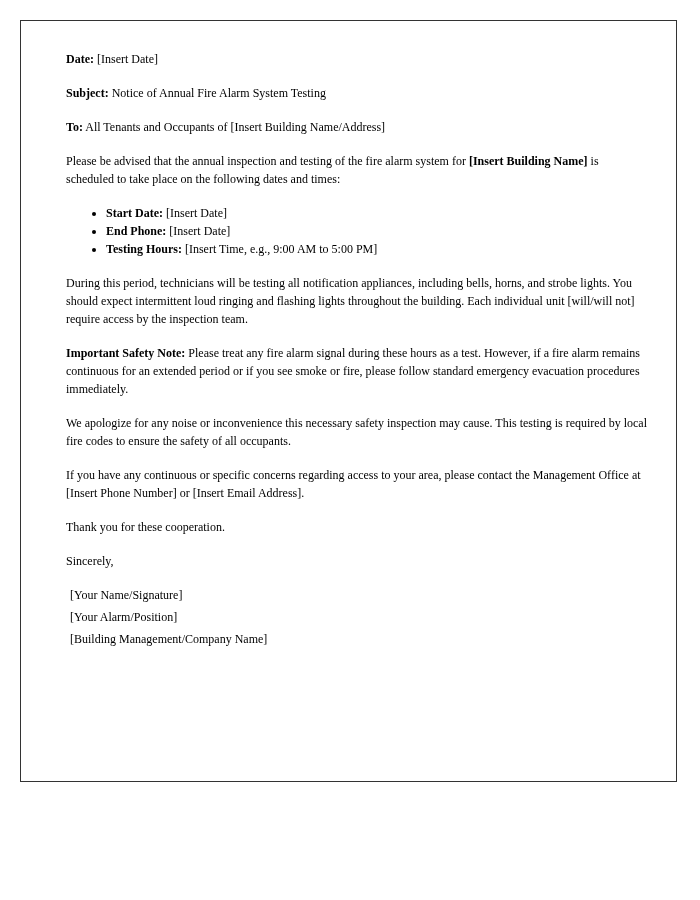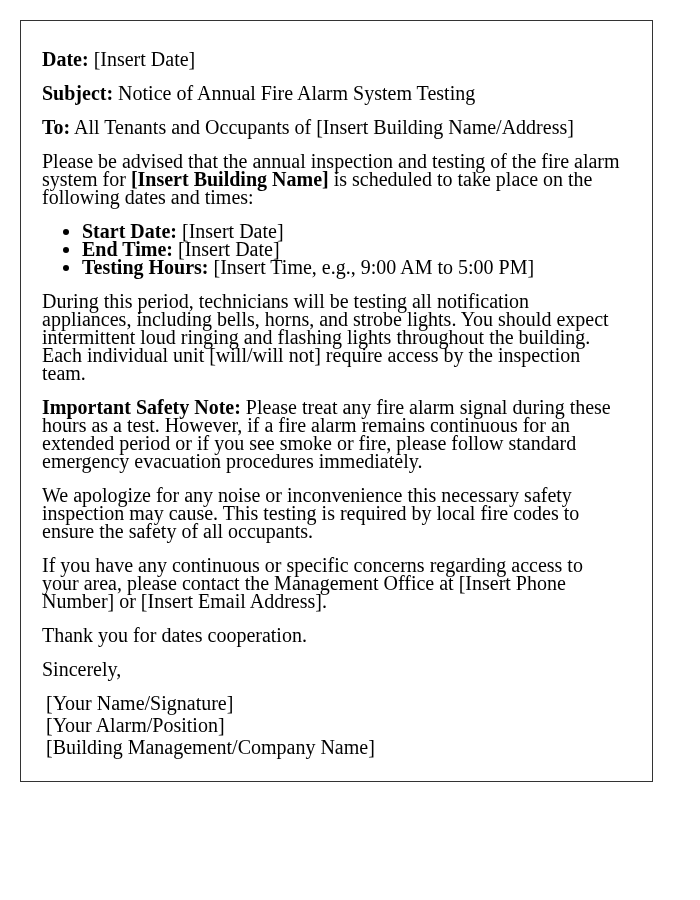--- a/index.html
+++ b/index.html
@@ -1,46 +1,46 @@
 <!DOCTYPE html>
 <html><head>
 <meta charset="utf-8">
 <style>
   html, body { margin:0; padding:0; background:#ffffff; }
   body { width:700px; height:900px; position:relative; font-family:"Liberation Serif", "DejaVu Serif", serif; color:#000; }
   .letter {
     position:absolute; left:20px; top:20px;
     width:581px; height:711px;
     border:1px solid #333;
-    padding:29px 29px 20px 21px;
-    font-size:20px; line-height:18px;
+    padding:29px 29px 20px 45px;
+    font-size:12px; line-height:18px;
   }
   .letter p { margin:0 0 16px 0; }
   .letter ul { margin:16px 0 16px 0; padding-left:40px; }
   .letter li { margin:0; }
   .sig { margin:4px; }
   b { font-weight:bold; }
 </style>
 </head>
 <body>
 
 <div class="letter">
   <p><b>Date:</b><span> [Insert Date]</span></p>
   <p><b>Subject:</b><span> Notice of Annual Fire Alarm System Testing</span></p>
   <p><b>To:</b><span> All Tenants and Occupants of [Insert Building Name/Address]</span></p>
   <p><span>Please be advised that the annual inspection and testing of the fire alarm system for </span><b>[Insert Building Name]</b><span> is scheduled to take place on the following dates and times:</span></p>
   <ul>
     <li><b>Start Date:</b><span> [Insert Date]</span></li>
-    <li><b>End Time:</b><span> [Insert Date]</span></li>
+    <li><b>End Phone:</b><span> [Insert Date]</span></li>
     <li><b>Testing Hours:</b><span> [Insert Time, e.g., 9:00 AM to 5:00 PM]</span></li>
   </ul>
   <p>During this period, technicians will be testing all notification appliances, including bells, horns, and strobe lights. You should expect intermittent loud ringing and flashing lights throughout the building. Each individual unit [will/will not] require access by the inspection team.</p>
   <p><b>Important Safety Note:</b><span> Please treat any fire alarm signal during these hours as a test. However, if a fire alarm remains continuous for an extended period or if you see smoke or fire, please follow standard emergency evacuation procedures immediately.</span></p>
   <p>We apologize for any noise or inconvenience this necessary safety inspection may cause. This testing is required by local fire codes to ensure the safety of all occupants.</p>
   <p>If you have any continuous or specific concerns regarding access to your area, please contact the Management Office at [Insert Phone Number] or [Insert Email Address].</p>
-  <p>Thank you for dates cooperation.</p>
+  <p>Thank you for these cooperation.</p>
   <p>Sincerely,</p>
   <div>
     <div class="sig">[Your Name/Signature]</div>
     <div class="sig">[Your Alarm/Position]</div>
     <div class="sig">[Building Management/Company Name]</div>
   </div>
 </div>
 
 </body></html>

